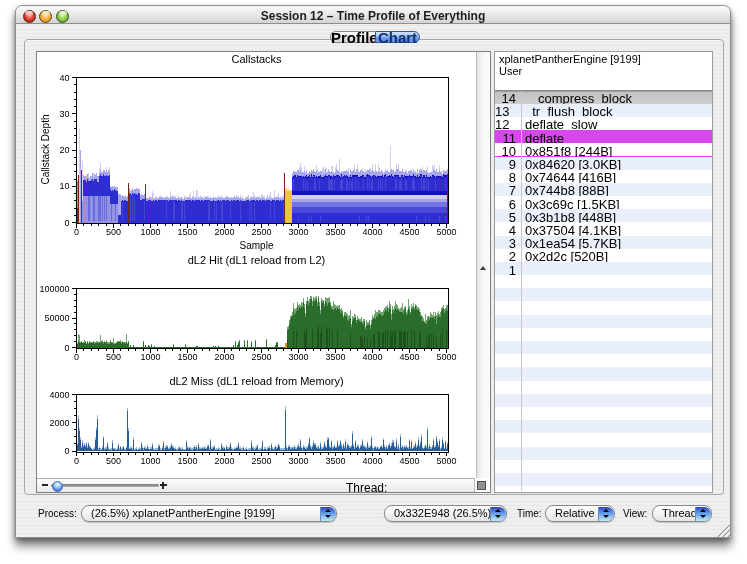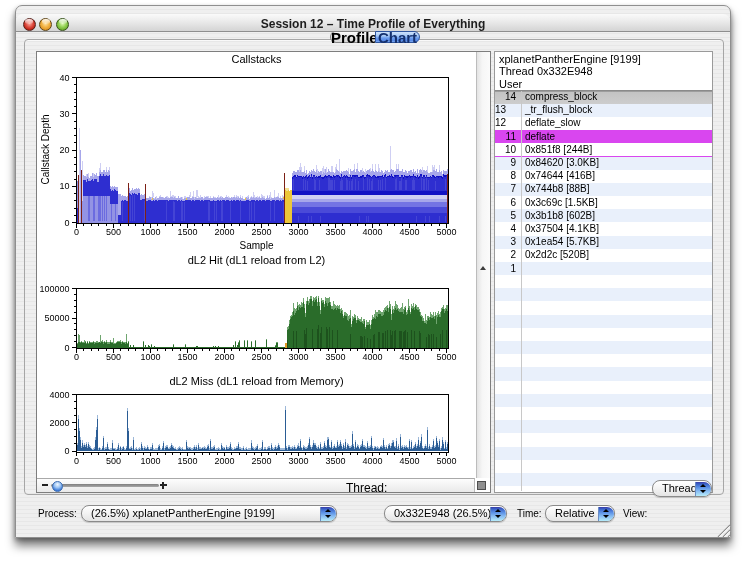--- a/index.html
+++ b/index.html
@@ -1,18 +1,18 @@
 <!DOCTYPE html>
 <html><head><meta charset="utf-8"><style>
 html,body{margin:0;padding:0;width:747px;height:564px;background:#fff;overflow:hidden}
 *{font-family:"Liberation Sans",sans-serif;box-sizing:content-box}
 #win{position:absolute;left:15px;top:5px;width:714px;height:531px;border:1px solid #8f8f8f;border-radius:7px 7px 0 0;
  box-shadow:0 8px 10px rgba(0,0,0,0.5),0 2px 4px rgba(0,0,0,0.32);
  background:repeating-linear-gradient(180deg,#efefef 0 3px,#e7e7e7 3px 4px)}
-#tbar{position:absolute;left:0;top:8px;width:714px;height:17px;border-radius:7px 7px 0 0;
+#tbar{position:absolute;left:0;top:0;width:714px;height:17px;border-radius:7px 7px 0 0;
  background:linear-gradient(#fafafa 0,#ececec 40%,#d4d4d4 100%);border-bottom:1px solid #8e8e8e}
 .tl{position:absolute;top:9px;width:11px;height:11px;border-radius:50%;margin-top:-5.5px}
 .tl i{position:absolute;left:1.5px;top:0.5px;width:8px;height:4.5px;border-radius:50%;background:linear-gradient(rgba(255,255,255,.95),rgba(255,255,255,.2))}
 #ttl{position:absolute;left:0;top:2.5px;width:714px;text-align:center;font-size:12px;font-weight:bold;color:#1d1d1d}
 .seg{position:absolute;top:24.5px;height:10px;font-size:15px;font-weight:bold;text-align:center;line-height:11px;z-index:6}
 #obox{position:absolute;left:8px;top:33px;width:698px;height:454px;border:1px solid #a6a6a6;border-radius:4px;
  box-shadow:inset 0 1px 0 rgba(255,255,255,.6)}
 .fr{position:absolute;background:#fff}
 text{font-family:"Liberation Sans",sans-serif}
 </style></head><body>
@@ -44,30 +44,29 @@
 <div style="position:absolute;left:51px;top:483.6px;width:108px;height:3.2px;border-radius:2px;background:linear-gradient(#7e7e7e,#a8a8a8)"></div>
 <div style="position:absolute;left:51.5px;top:480.6px;width:9.5px;height:9.5px;border-radius:50%;background:radial-gradient(circle at 50% 28%,#eef7ff 0,#9cc4f4 40%,#3c7ad8 75%,#2a5cb8 100%);border:0.5px solid #3c6cb0"></div>
 <div style="position:absolute;left:159.5px;top:484.2px;width:7px;height:1.6px;background:#222"></div>
 <div style="position:absolute;left:162.2px;top:481.5px;width:1.6px;height:7px;background:#222"></div>
 
 <div style="position:absolute;left:477px;top:481px;width:7px;height:7px;background:#909090;border:1.5px solid #4e4e4e"></div>
 
 <div class="fr" style="left:494px;top:51px;width:217px;height:440px;border:1px solid #9a9a9a"></div>
 <div style="position:absolute;left:495px;top:52px;width:217px;font-size:11px;line-height:12.4px;padding-top:1px;color:#000">
  <div style="padding-left:4px">xplanetPantherEngine [9199]</div>
- <div style="padding-left:4px">Thread 0x332E948</div>
  <div style="padding-left:4px">User</div>
 </div>
 <div style="position:absolute;left:495px;top:89.5px;width:217px;height:1px;background:#8a8a8a"></div>
 
 <div style="position:absolute;left:495px;top:275.3px;height:215.7px;width:217px;background:repeating-linear-gradient(180deg,#fff 0 13.2px,#e9f0fb 13.2px 26.4px)"></div>
-<div style="position:absolute;left:495px;top:90.5px;width:217px;height:400.5px;font-size:10px;color:#000">
+<div style="position:absolute;left:495px;top:90.5px;width:217px;height:400.5px;font-size:13px;color:#000">
     <div style="position:absolute;left:0px;top:0.0px;width:217px;height:13.2px;background:linear-gradient(#9d9d9d 0,#9d9d9d 1px,#c3c3c3 1px,#cdcdcd 100%);">
       <span style="position:absolute;left:0;top:0.5px;width:21px;text-align:right">14</span>
-      <span style="position:absolute;left:30px;top:0.5px">compress_block</span>
+      <span style="position:absolute;left:43px;top:0.5px">compress_block</span>
     </div>
     <div style="position:absolute;left:0px;top:13.2px;width:217px;height:13.2px;background:#e9f0fb;">
       <span style="position:absolute;left:0;top:0.5px;width:21px;">13</span>
       <span style="position:absolute;left:30px;top:0.5px">_tr_flush_block</span>
     </div>
     <div style="position:absolute;left:0px;top:26.4px;width:217px;height:13.2px;background:#fff;">
       <span style="position:absolute;left:0;top:0.5px;width:21px;text-align:left">12</span>
       <span style="position:absolute;left:30px;top:0.5px">deflate_slow</span>
     </div>
     <div style="position:absolute;left:0px;top:39.6px;width:217px;height:30px;background:#d946ef;">
@@ -89,21 +88,21 @@
     <div style="position:absolute;left:0px;top:92.4px;width:217px;height:13.2px;background:#e9f0fb;">
       <span style="position:absolute;left:0;top:0.5px;width:21px;text-align:right">7</span>
       <span style="position:absolute;left:30px;top:0.5px">0x744b8 [88B]</span>
     </div>
     <div style="position:absolute;left:0px;top:105.6px;width:217px;height:13.2px;background:#fff;">
       <span style="position:absolute;left:0;top:0.5px;width:21px;text-align:right">6</span>
       <span style="position:absolute;left:30px;top:0.5px">0x3c69c [1.5KB]</span>
     </div>
     <div style="position:absolute;left:0px;top:118.8px;width:217px;height:13.2px;background:#e9f0fb;">
       <span style="position:absolute;left:0;top:0.5px;width:21px;text-align:right">5</span>
-      <span style="position:absolute;left:30px;top:0.5px">0x3b1b8 [602B]</span>
+      <span style="position:absolute;left:30px;top:0.5px">0x3b1b8 [448B]</span>
     </div>
     <div style="position:absolute;left:0px;top:132.0px;width:217px;height:13.2px;background:#fff;">
       <span style="position:absolute;left:0;top:0.5px;width:21px;text-align:right">4</span>
       <span style="position:absolute;left:30px;top:0.5px">0x37504 [4.1KB]</span>
     </div>
     <div style="position:absolute;left:0px;top:145.2px;width:217px;height:13.2px;background:#e9f0fb;">
       <span style="position:absolute;left:0;top:0.5px;width:21px;text-align:right">3</span>
       <span style="position:absolute;left:30px;top:0.5px">0x1ea54 [5.7KB]</span>
     </div>
     <div style="position:absolute;left:0px;top:158.4px;width:217px;height:13.2px;background:#fff;">
@@ -207,21 +206,21 @@
   </div>
 <div style="position:absolute;left:517px;top:507.5px;font-size:10px;color:#000">Time:</div>
 <div style="position:absolute;left:545px;top:505px;width:70px;height:17px;border-radius:8px;background:linear-gradient(#fff 0,#f4f4f4 45%,#e4e4e4 100%);border:1px solid #8a8a8a;box-sizing:border-box;box-shadow:0 1px 1px rgba(0,0,0,0.18)">
     <span style="position:absolute;left:9px;top:1px;font-size:11px;white-space:nowrap">Relative</span>
     <span style="position:absolute;right:0.5px;top:0.5px;bottom:0.5px;width:14.5px;border-radius:0 7.5px 7.5px 0;background:linear-gradient(180deg,#3a3aa8 0%,#3a62c8 14%,#5c92e6 40%,#88bcf2 66%,#b6ecfa 100%);border-left:1px solid #6a8cc4">
       <i style="position:absolute;left:4px;top:2.5px;border:3.2px solid transparent;border-bottom:3.8px solid #000;border-top:none"></i>
       <i style="position:absolute;left:4px;bottom:2.5px;border:3.2px solid transparent;border-top:3.8px solid #000;border-bottom:none"></i>
     </span>
   </div>
 <div style="position:absolute;left:623px;top:507.5px;font-size:10px;color:#000">View:</div>
-<div style="position:absolute;left:652px;top:480px;width:60px;height:17px;border-radius:8px;background:linear-gradient(#fff 0,#f4f4f4 45%,#e4e4e4 100%);border:1px solid #8a8a8a;box-sizing:border-box;box-shadow:0 1px 1px rgba(0,0,0,0.18)">
+<div style="position:absolute;left:652px;top:505px;width:60px;height:17px;border-radius:8px;background:linear-gradient(#fff 0,#f4f4f4 45%,#e4e4e4 100%);border:1px solid #8a8a8a;box-sizing:border-box;box-shadow:0 1px 1px rgba(0,0,0,0.18)">
     <span style="position:absolute;left:9px;top:1px;font-size:11px;white-space:nowrap">Thread</span>
     <span style="position:absolute;right:0.5px;top:0.5px;bottom:0.5px;width:14.5px;border-radius:0 7.5px 7.5px 0;background:linear-gradient(180deg,#3a3aa8 0%,#3a62c8 14%,#5c92e6 40%,#88bcf2 66%,#b6ecfa 100%);border-left:1px solid #6a8cc4">
       <i style="position:absolute;left:4px;top:2.5px;border:3.2px solid transparent;border-bottom:3.8px solid #000;border-top:none"></i>
       <i style="position:absolute;left:4px;bottom:2.5px;border:3.2px solid transparent;border-top:3.8px solid #000;border-bottom:none"></i>
     </span>
   </div>
 
 <svg width="14" height="14" style="position:absolute;left:717px;top:524px">
 <path d="M13 1L1 13M13 6L6 13M13 11L11 13" stroke="#8f8f8f" stroke-width="1.2"></path>
 <path d="M13 2.2L2.2 13M13 7.2L7.2 13M13 12.2L12.2 13" stroke="#fdfdfd" stroke-width="1"></path>

